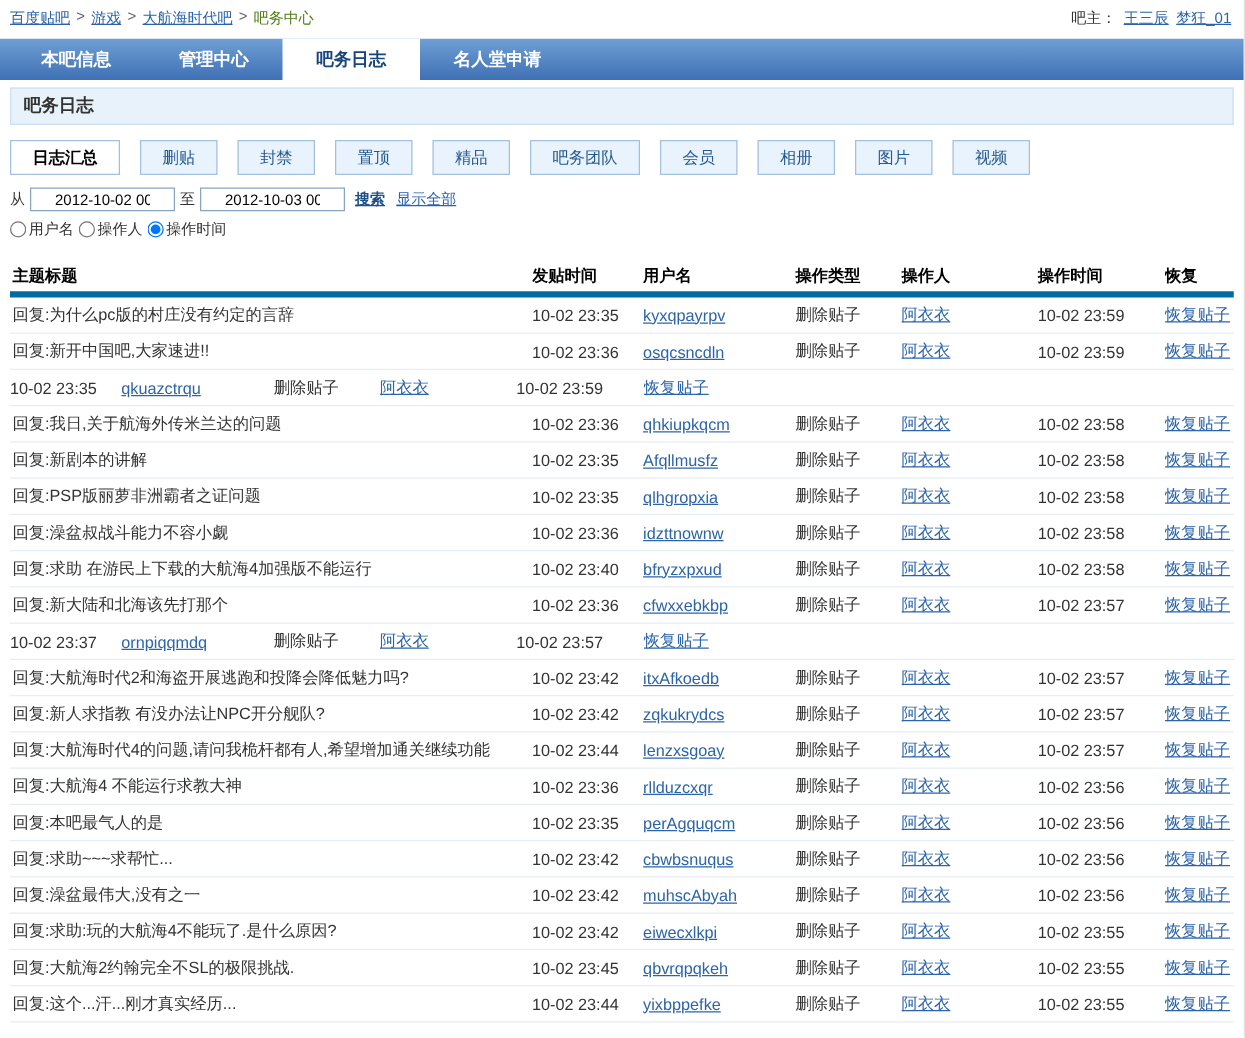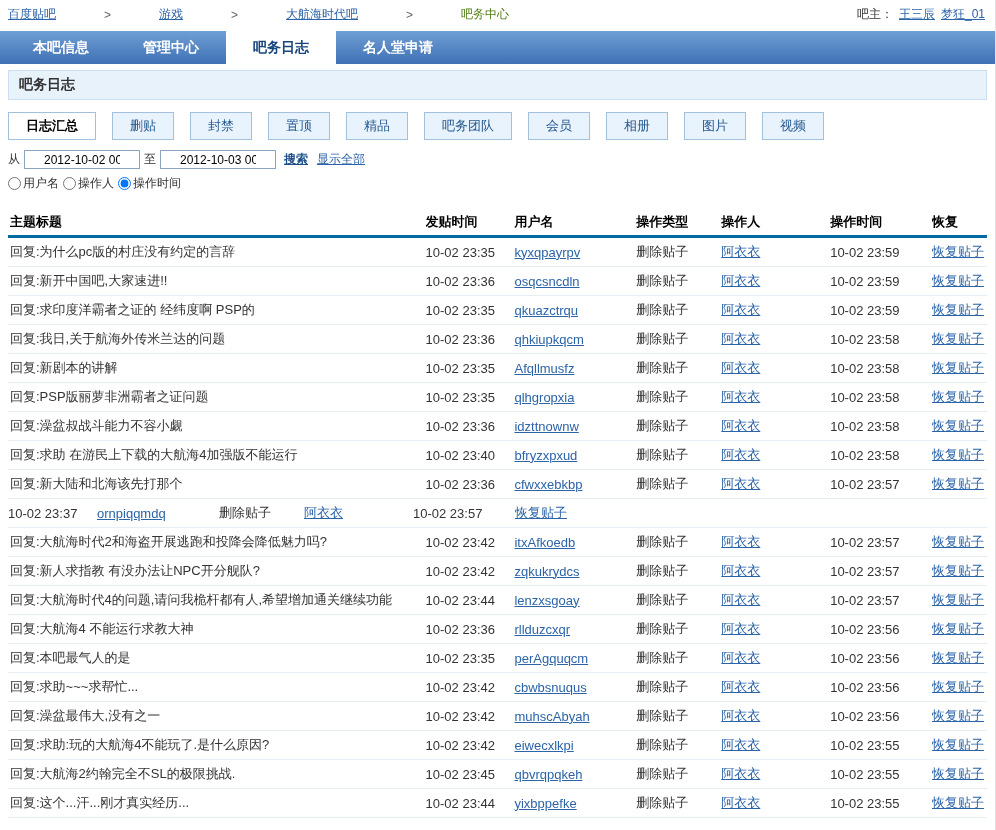--- a/index.html
+++ b/index.html
@@ -6,21 +6,21 @@
   html,body { width: 996px; height: 830px; background: #fff; }
   body {
     font-family: "Liberation Sans", "DejaVu Sans", sans-serif;
     font-size: 12px; color: #333; overflow: hidden;
     border-right: 1px solid #e2e2e2;
   }
   .link { color: #2c64a8; text-decoration: underline; cursor: pointer; }
 
   
   .topbar { display: flex; justify-content: space-between; align-items: center; padding: 6px 10px 5px 8px; }
-  .breadcrumb { display: flex; align-items: center; gap: 43px; }
+  .breadcrumb { display: flex; align-items: flex-start; }
   .crumb-sep { margin: 0 5px; color: #666; }
   .crumb-current { color: #4d7c0f; }
   .owners span.link { margin-left: 6px; }
 
   
   .nav { margin-top: 3px; height: 33px; background: linear-gradient(#6f9fd4, #3f70b4); display: flex; padding-left: 6px; }
   .nav-tab { color: #fff; font-weight: bold; font-size: 14px; line-height: 33px; padding: 0 27px; cursor: pointer; }
   .nav-tab.active { background: #fff; color: #17457c; }
 
   
@@ -37,21 +37,21 @@
   .search-link { font-weight: bold; color: #1d4f8a; text-decoration: underline; margin-left: 4px; cursor: pointer; }
   .showall-link { margin-left: 9px; }
 
   
   .radio-row { margin: 6px 8px 0; display: flex; align-items: center; }
   .radio-row label { display: flex; align-items: center; margin-right: 4px; cursor: pointer; }
   .radio-row input { margin: 0 2px 0 0; width: 13px; height: 13px; }
 
   
   .table { margin: 16px 8px 0; font-size: 13px; }
-  .thead { display: flex; align-items: center; height: 30px; font-weight: bold; border-bottom: 3px solid #0369a1; color: #000; }
+  .thead { display: flex; align-items: center; height: 30px; font-weight: bold; border-bottom: 5px solid #0369a1; color: #000; }
   .tr { display: flex; align-items: center; height: 29px; border-bottom: 1px solid #e6edf3; }
   .cell { overflow: hidden; white-space: nowrap; }
   .c-title   { width: 418px; padding-left: 2px; }
   .c-time    { width: 89px; }
   .c-user    { width: 122px; }
   .c-type    { width: 85px; }
   .c-op      { width: 109px; }
   .c-optime  { width: 102px; }
   .c-restore { width: 55px; }
 </style>
@@ -144,21 +144,20 @@
       <div class="tr">
         <div class="cell c-title">回复:新开中国吧,大家速进!!</div>
         <div class="cell c-time">10-02 23:36</div>
         <span class="cell c-user link">osqcsncdln</span>
         <div class="cell c-type">删除贴子</div>
         <span class="cell c-op link">阿衣衣</span>
         <div class="cell c-optime">10-02 23:59</div>
         <span class="cell c-restore link">恢复贴子</span>
       </div>
       <div class="tr">
-        <div class="cell c-title">回复:求印度洋霸者之证的 经纬度啊 PSP的</div>
         <div class="cell c-time">10-02 23:35</div>
         <span class="cell c-user link">qkuazctrqu</span>
         <div class="cell c-type">删除贴子</div>
         <span class="cell c-op link">阿衣衣</span>
         <div class="cell c-optime">10-02 23:59</div>
         <span class="cell c-restore link">恢复贴子</span>
       </div>
       <div class="tr">
         <div class="cell c-title">回复:我日,关于航海外传米兰达的问题</div>
         <div class="cell c-time">10-02 23:36</div>

